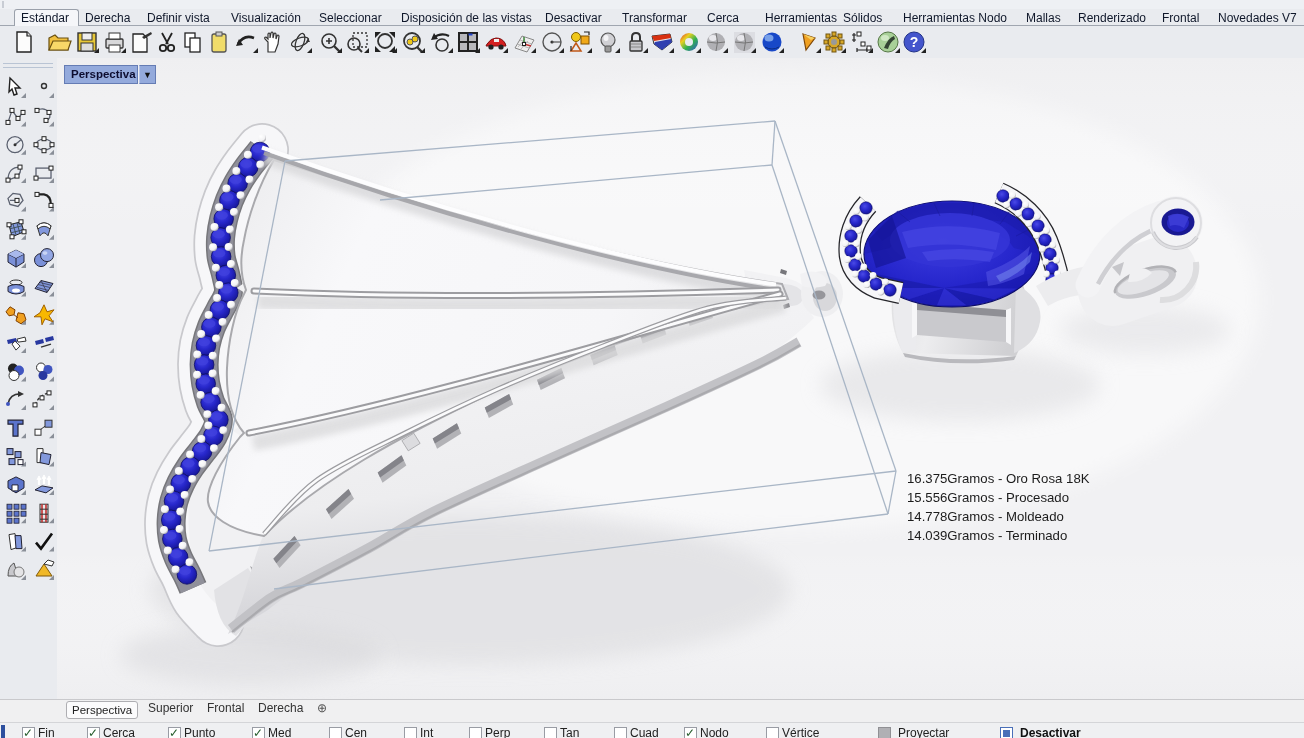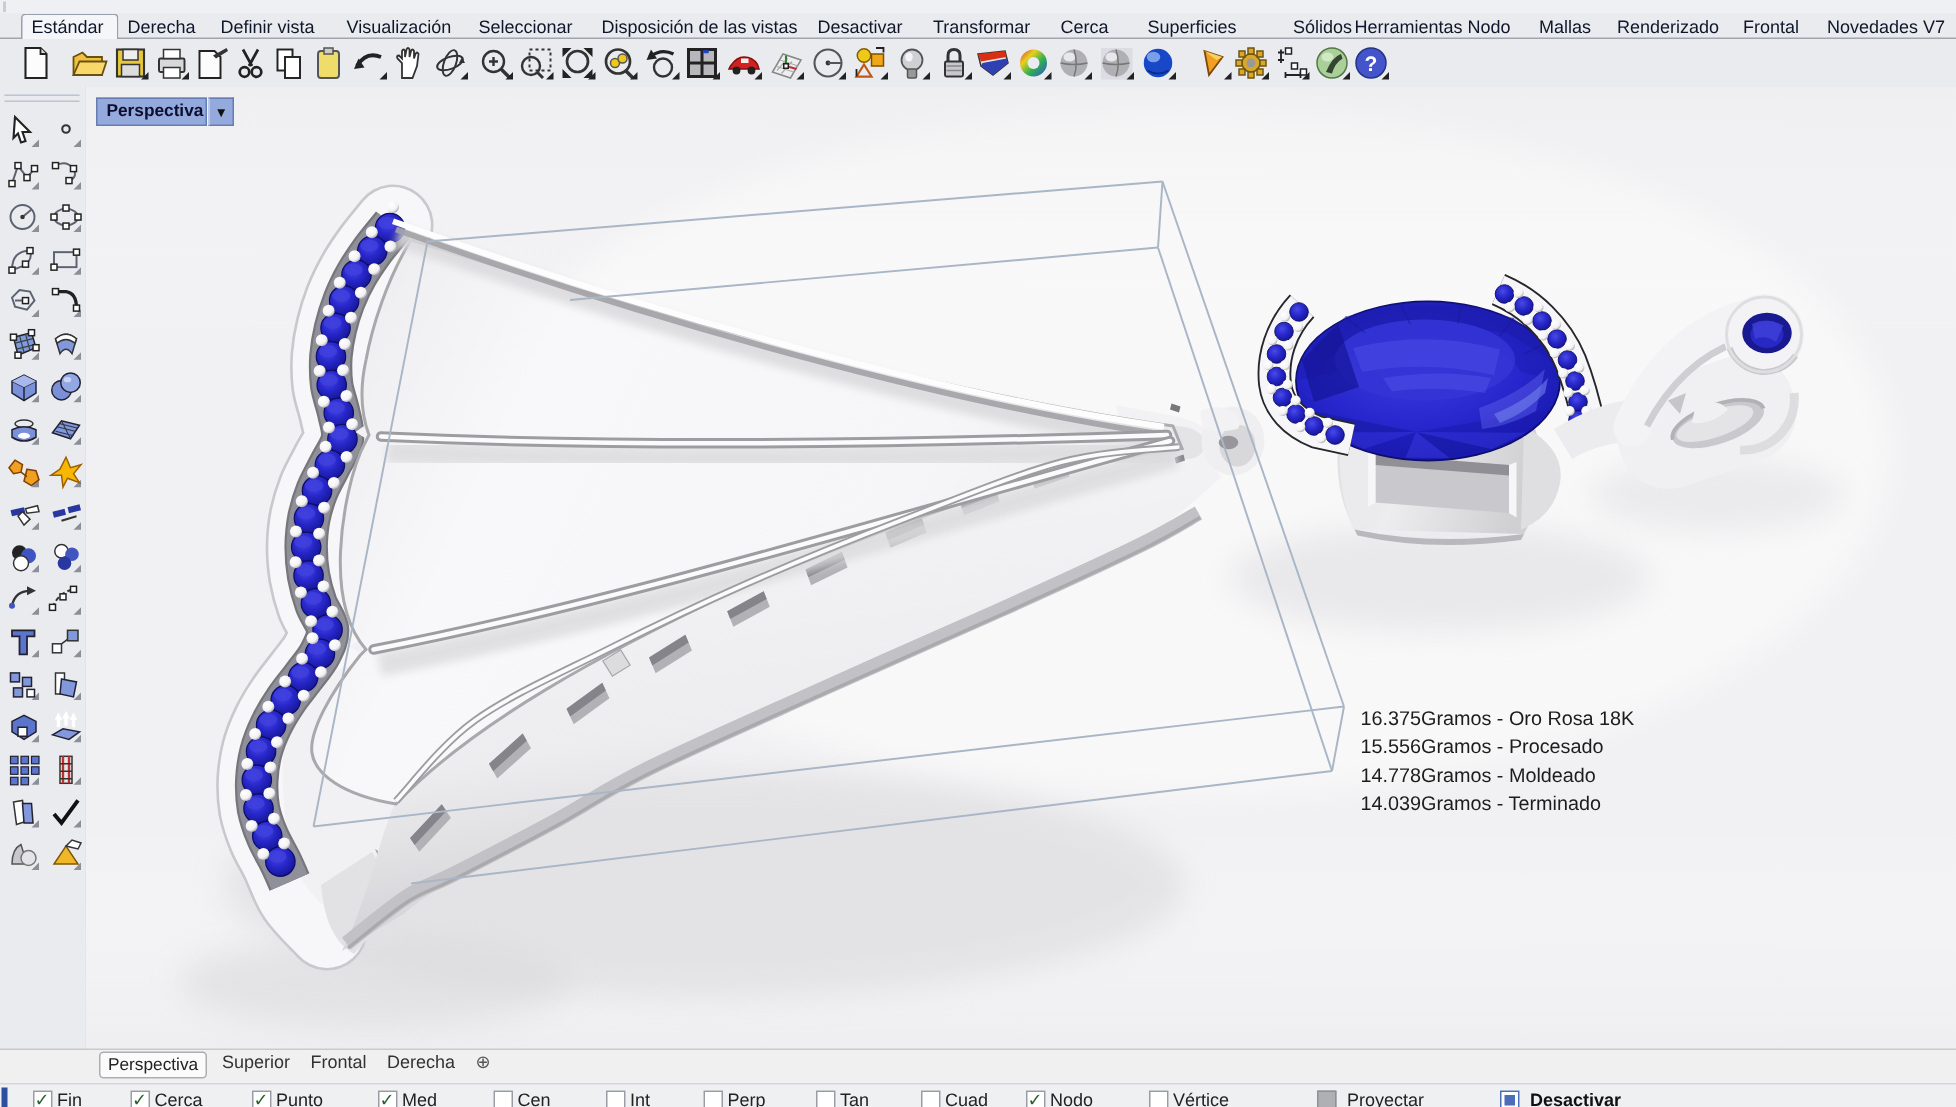--- a/index.html
+++ b/index.html
@@ -28,22 +28,22 @@
 <div id="tabrow">
     <div class="tab active">Estándar</div>
     <div class="tab" style="left:85px">Derecha</div>
     <div class="tab" style="left:147px">Definir vista</div>
     <div class="tab" style="left:231px">Visualización</div>
     <div class="tab" style="left:319px">Seleccionar</div>
     <div class="tab" style="left:401px">Disposición de las vistas</div>
     <div class="tab" style="left:545px">Desactivar</div>
     <div class="tab" style="left:622px">Transformar</div>
     <div class="tab" style="left:707px">Cerca</div>
-    <div class="tab" style="left:765px">Superficies</div>
-    <div class="tab" style="left:862px">Sólidos</div>
+    <div class="tab" style="left:765px">Herramientas</div>
+    <div class="tab" style="left:843px">Sólidos</div>
     <div class="tab" style="left:903px">Herramientas Nodo</div>
     <div class="tab" style="left:1026px">Mallas</div>
     <div class="tab" style="left:1078px">Renderizado</div>
     <div class="tab" style="left:1162px">Frontal</div>
     <div class="tab" style="left:1218px">Novedades V7</div>
   </div>
 <div id="toolbar"></div>
 <svg width="1304" height="58" style="position:absolute;left:0;top:0;z-index:4">
     <svg x="12" y="30" width="25" height="25" viewBox="0 0 25 25">
       <path d="M 5 2 L 15 2 L 19 6 L 19 22 L 5 22 Z" fill="#fcfcfc" stroke="#222" stroke-width="1.4"></path>

